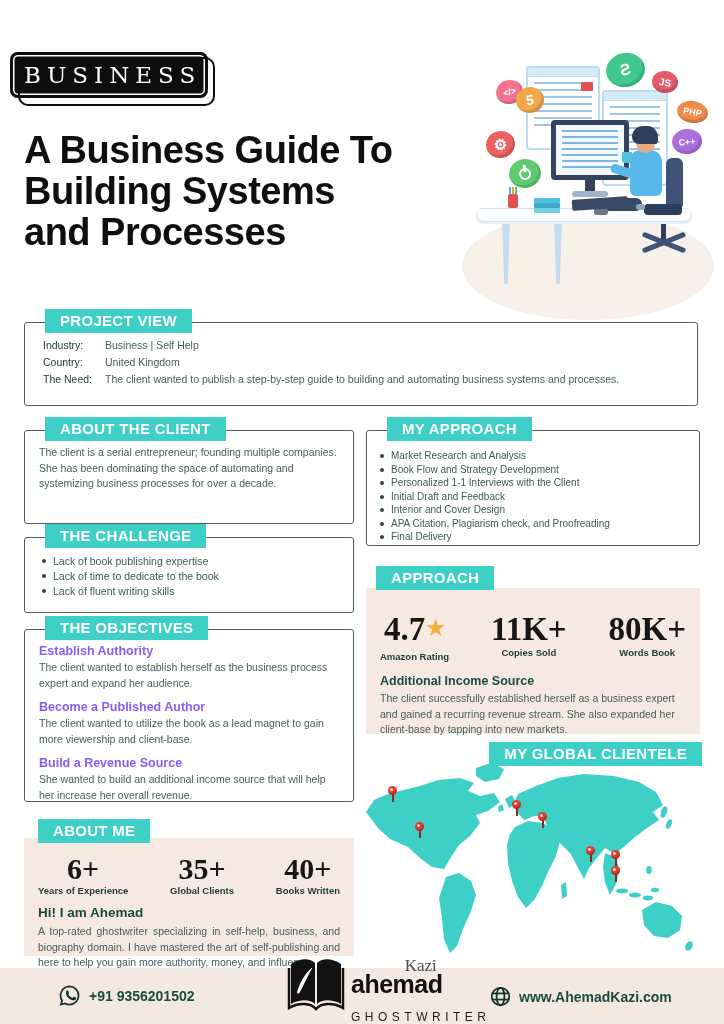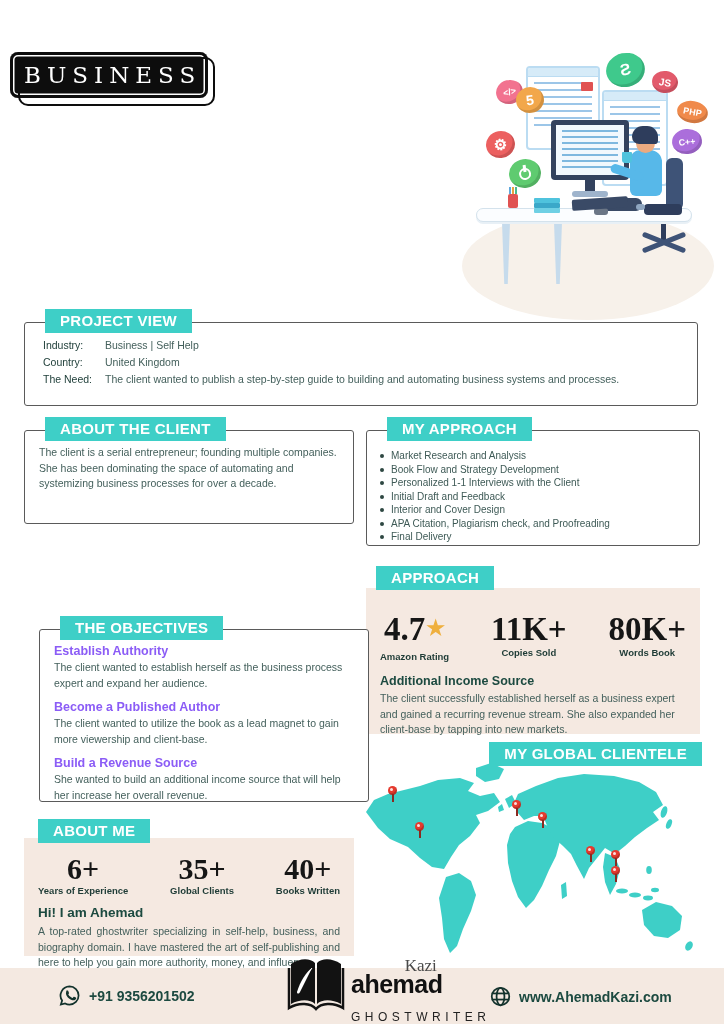--- a/index.html
+++ b/index.html
@@ -86,21 +86,21 @@
   ul.blist { list-style:none; }
   ul.blist li { position:relative; padding-left:14px; color:#3E5A56; }
   ul.blist li::before { content:''; position:absolute; left:3px; top:5px; width:4px; height:4px; border-radius:50%; background:#2E4742; }
 
   .about-client-box { left:24px; top:430px; width:330px; height:94px; padding:14px 14px 0; }
   .approach-box { left:366px; top:430px; width:334px; height:116px; padding:18px 12px 0 10px; }
   .approach-box li { font-size:10px; line-height:13.5px; margin-bottom:0; }
   .challenge-box { left:24px; top:537px; width:330px; height:76px; padding:16px 14px 0; }
   .challenge-box li { font-size:10.5px; line-height:15px; }
 
-  .objectives-box { left:24px; top:629px; width:330px; height:173px; padding:14px 14px 0;margin-left:15px; }
+  .objectives-box { left:24px; top:629px; width:330px; height:173px; padding:14px 14px 0; }
   .obj-head { color:#8b5cf6; font-weight:800; font-size:12.5px; margin-bottom:2px; }
   .obj-group { margin-bottom:9px; }
 
   
   .results-badge { left:376px; top:566px; }
   .results-panel { position:absolute; left:366px; top:588px; width:334px; height:146px; background:#F5E9E1; z-index:1; padding:24px 14px 0; }
   .stats-row { display:flex; justify-content:space-between; }
   .stat { text-align:center; }
   .stat-value { font-family:"Liberation Serif", serif; font-weight:600; font-size:33px; line-height:34px; color:#161616; }
   .stat-star { color:#EFAF3D; font-size:21px; display:inline-block; transform:translateY(-5px); margin-left:1px; }
@@ -137,20 +137,25 @@
 </style>
 </head>
 <body>
 
 <div id="page">
 
   <div class="business-badge">
     <span>BUSINESS</span>
   </div>
 
+  <h1 class="main-title">
+    <div>A Business Guide To</div>
+    <div>Building Systems</div>
+    <div>and Processes</div>
+  </h1>
 
   <div class="illus">
     <div class="illus-ellipse"></div>
     <div class="code-win win1">
         <div class="win-head"></div>
         <div class="win-flag"></div>
         <div class="win-lines"></div>
       </div>
     <div class="code-win win2">
         <div class="win-head"></div>
@@ -219,20 +224,28 @@
       <li>Market Research and Analysis</li>
       <li>Book Flow and Strategy Development</li>
       <li>Personalized 1-1 Interviews with the Client</li>
       <li>Initial Draft and Feedback</li>
       <li>Interior and Cover Design</li>
       <li>APA Citation, Plagiarism check, and Proofreading</li>
       <li>Final Delivery</li>
     </ul>
   </div>
 
+  <div class="panel challenge-box">
+    <div class="sec-badge">THE CHALLENGE</div>
+    <ul class="blist">
+      <li>Lack of book publishing expertise</li>
+      <li>Lack of time to dedicate to the book</li>
+      <li>Lack of fluent writing skills</li>
+    </ul>
+  </div>
 
   <div class="sec-badge results-badge" style="position:absolute;">APPROACH</div>
   <div class="results-panel">
     <div class="stats-row">
       <div class="stat">
         <div class="stat-value"><span>4.7</span><span class="stat-star">★</span></div>
         <div class="stat-label">Amazon Rating</div>
       </div>
       <div class="stat">
         <div class="stat-value">11K+</div>

